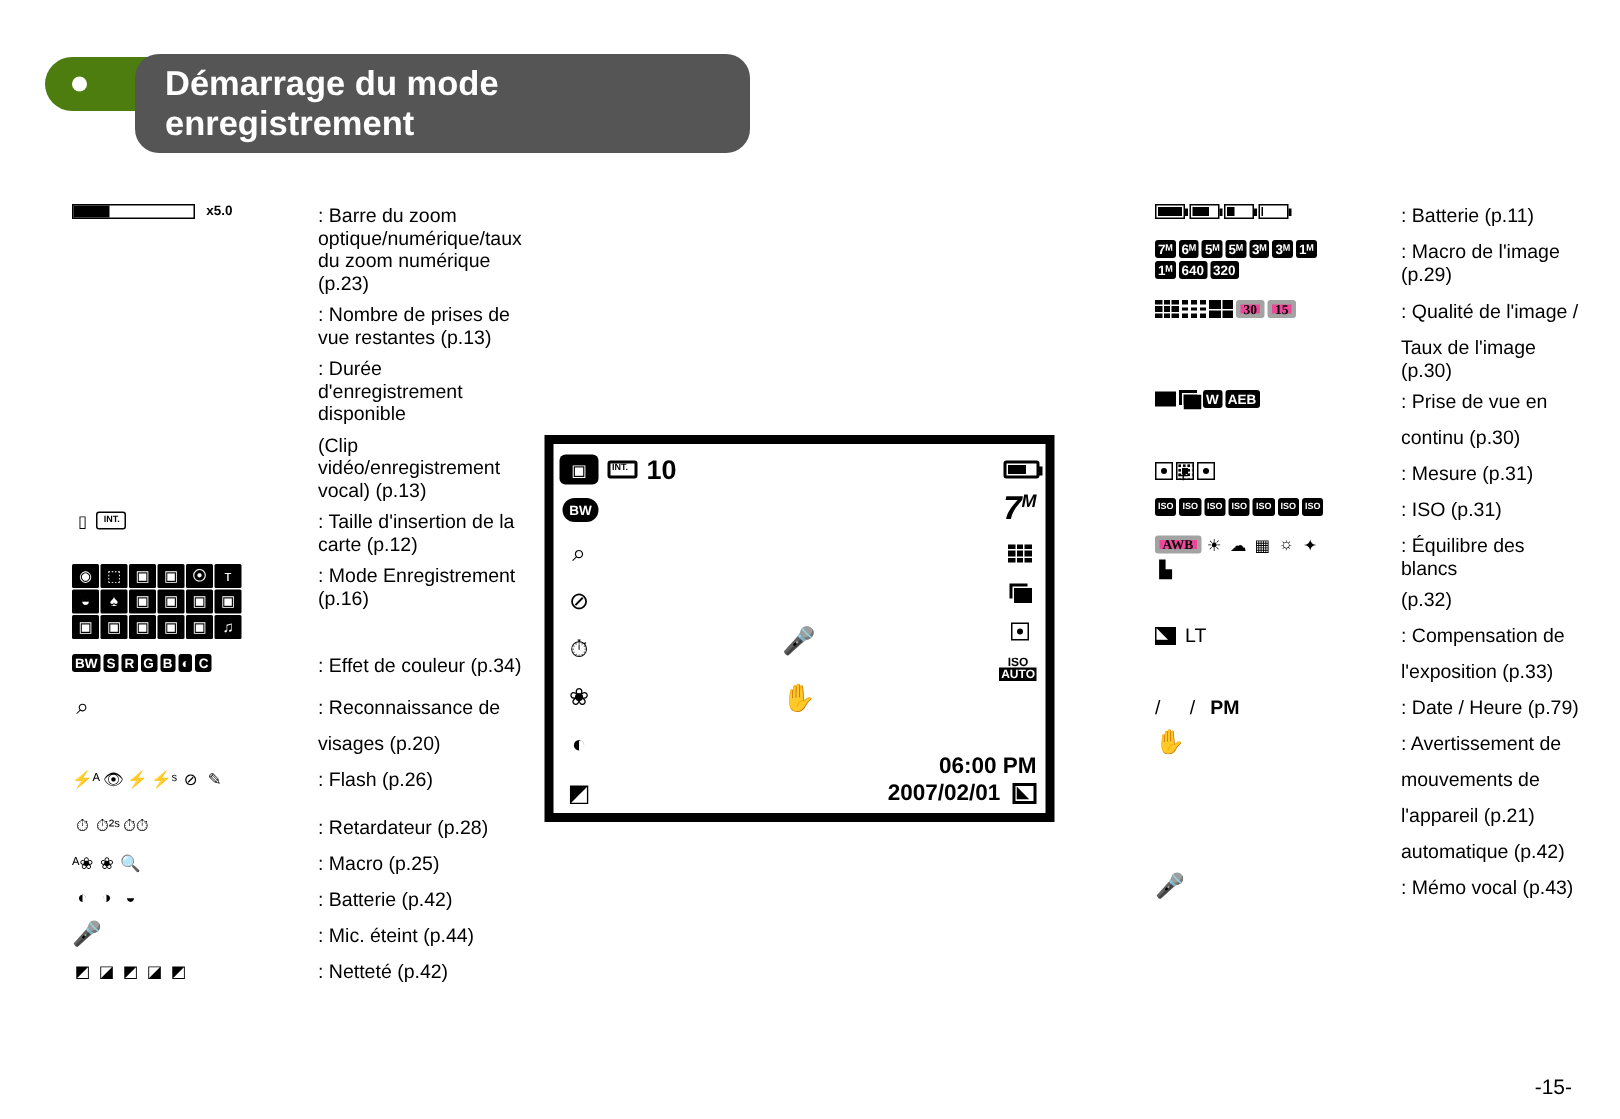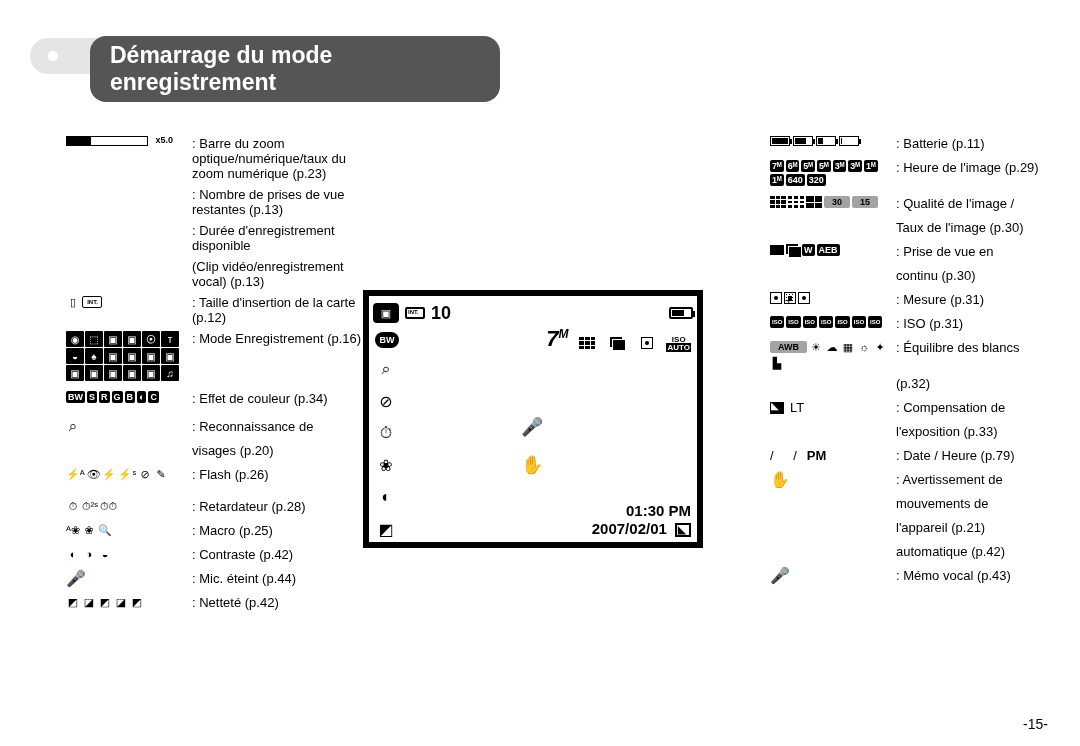--- a/index.html
+++ b/index.html
@@ -2,40 +2,40 @@
 <html><head>
 <meta charset="utf-8">
 <style>
   * { box-sizing: border-box; }
   html, body { margin:0; padding:0; font-family: Arial, Helvetica, sans-serif; color:#000; }
   body { width:1080px; height:746px; position:relative; background:#fff; }
 
   
   .header-bar {
     position:absolute; top:38px; left:30px; width:470px; height:36px;
-    background:#e5e5e5; border-radius:18px; display:flex; align-items:center;
+    background:#4d7c0f; border-radius:18px; display:flex; align-items:center;
   }
   .header-bar .node { width:10px; height:10px; background:#fff; border-radius:50%; margin:0 18px; }
   .header-bar .title { position:absolute; left:60px; top:-2px; background:#555; color:#fff;
     font-weight:bold; font-size:23px; padding:6px 20px 6px 20px; border-radius:16px; }
 
   .col { position:absolute; }
-  .col-left { top:136px; left:66px; width:300px; }
+  .col-left { top:136px; left:48px; width:300px; }
   .col-right { top:136px; left:770px; width:285px; }
 
   .row { display:flex; align-items:flex-start; margin-bottom:6px; font-size:13px; min-height:18px; }
   .row .ico-col { width:126px; flex:0 0 126px; display:flex; flex-wrap:wrap; align-items:center; gap:2px; }
-  .row .txt { flex:1; }
+  .row .txt { flex:1;margin-left:38px; }
   .row .txt::before { content:": "; }
   .row .txt.noColon::before { content:" "; }
 
   
   .glyph { display:inline-flex; align-items:center; justify-content:center; min-width:14px; height:14px; font-size:11px; }
   .box { background:#000; color:#fff; border-radius:2px; padding:0 2px; font-size:9px; font-weight:bold; height:12px; display:inline-flex; align-items:center; }
-  .box.w { background:#ec4899; color:#000; border:6px solid #a3a3a3; }
+  .box.w { background:#ec4899; color:#000; border:3px solid #a3a3a3;font-family:Liberation Serif, serif; }
   .grid-glyph { width:16px; height:12px; display:inline-grid; grid-template-columns:repeat(3,1fr); grid-template-rows:repeat(3,1fr); gap:1px; }
   .grid-glyph span { background:#000; }
 
   
   .mode-grid { display:grid; grid-template-columns:repeat(6,18px); grid-auto-rows:16px; gap:1px; }
   .mode-grid .cell { background:#000; color:#fff; font-size:10px; display:flex; align-items:center; justify-content:center; border-radius:1px; }
 
   
   .lcd-wrap { position:absolute; top:290px; left:363px; width:350px; }
   .lcd { width:340px; height:258px; border:6px solid #000; background:#fff; position:relative; }
@@ -46,21 +46,21 @@
   .lcd .topbar .shots { font-weight:bold; font-size:18px; }
   .lcd .topbar .spacer { flex:1; }
   .lcd .topbar .battery { width:24px; height:12px; border:2px solid #000; border-radius:2px; position:relative; }
   .lcd .topbar .battery::after { content:""; position:absolute; right:-4px; top:2px; width:3px; height:6px; background:#000; }
   .lcd .topbar .battery .fill { position:absolute; left:1px; top:1px; bottom:1px; width:60%; background:#000; }
 
   .lcd .left-icons { position:absolute; top:36px; left:6px; display:flex; flex-direction:column; gap:10px; font-size:16px; }
   .lcd .left-icons .ic { width:22px; height:22px; display:flex; align-items:center; justify-content:center; }
   .lcd .left-icons .bw { background:#000; color:#fff; border-radius:10px; font-size:9px; font-weight:bold; width:24px; height:16px; }
 
-  .lcd .right-icons { position:absolute; top:30px; right:6px; display:flex; flex-direction:row; gap:8px; align-items:flex-end; font-size:14px; }
+  .lcd .right-icons { position:absolute; top:30px; right:6px; display:flex; flex-direction:column; gap:8px; align-items:flex-end; font-size:14px; }
   .lcd .right-icons .big { font-size:22px; font-weight:bold; font-style:italic; }
   .lcd .right-icons .ic { width:22px; height:18px; display:flex; align-items:center; justify-content:center; }
   .lcd .right-icons .iso { font-size:8px; font-weight:bold; line-height:1; text-align:center; }
   .lcd .center-icons { position:absolute; top:120px; left:50%; transform:translateX(-50%); display:flex; flex-direction:column; gap:16px; font-size:18px; align-items:center; }
 
   .lcd .bottom { position:absolute; bottom:4px; right:6px; text-align:right; font-weight:bold; font-size:15px; line-height:1.2; }
   .lcd .bottom .ev { display:inline-block; border:2px solid #000; width:16px; height:14px; position:relative; vertical-align:middle; margin-left:4px; }
   .lcd .bottom .ev::after { content:"◣"; position:absolute; font-size:10px; left:1px; top:-1px; }
 
   
@@ -212,21 +212,21 @@
     </div>
     <div class="txt">Macro (p.25)</div>
   </div>
 
   <div class="row">
     <div class="ico-col">
       <span class="glyph">◐</span>
       <span class="glyph">◑</span>
       <span class="glyph">◒</span>
     </div>
-    <div class="txt">Contraste (p.42)</div>
+    <div class="txt">Batterie (p.42)</div>
   </div>
 
   <div class="row">
     <div class="ico-col">
       <span class="glyph mic-off">🎤</span>
     </div>
     <div class="txt">Mic. éteint (p.44)</div>
   </div>
 
   <div class="row">
@@ -286,21 +286,21 @@
         </span>
       <span class="iso"><span>ISO</span><br><span style="background:#000;color:#fff;padding:0 1px;">AUTO</span></span>
     </div>
 
     <div class="center-icons">
       <span>🎤</span>
       <span>✋</span>
     </div>
 
     <div class="bottom">
-      <div>01:30 PM</div>
+      <div>06:00 PM</div>
       <div><span>2007/02/01</span> <span class="ev"></span></div>
     </div>
   </div>
 </div>
 
 <div class="col col-right">
 
   <div class="row">
     <div class="ico-col">
       <div class="bat-icons">
@@ -329,21 +329,21 @@
         <span class="box">5ᴹ</span>
         <span class="box">5ᴹ</span>
         <span class="box">3ᴹ</span>
         <span class="box">3ᴹ</span>
         <span class="box">1ᴹ</span>
         <span class="box">1ᴹ</span>
         <span class="box">640</span>
         <span class="box">320</span>
       </div>
     </div>
-    <div class="txt">Heure de l'image (p.29)</div>
+    <div class="txt">Macro de l'image (p.29)</div>
   </div>
 
   <div class="row" style="margin-top:10px">
     <div class="ico-col">
       <span class="grid-glyph">
           <span></span>
           <span></span>
           <span></span>
           <span></span>
           <span></span>

